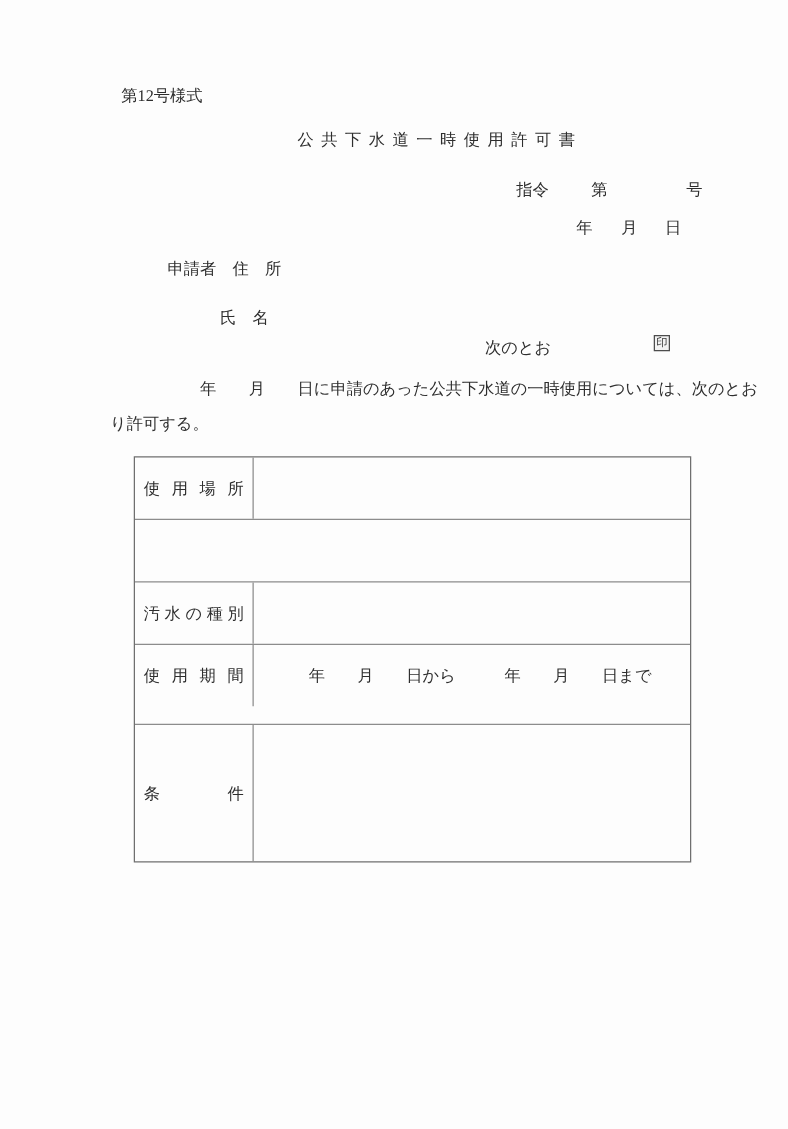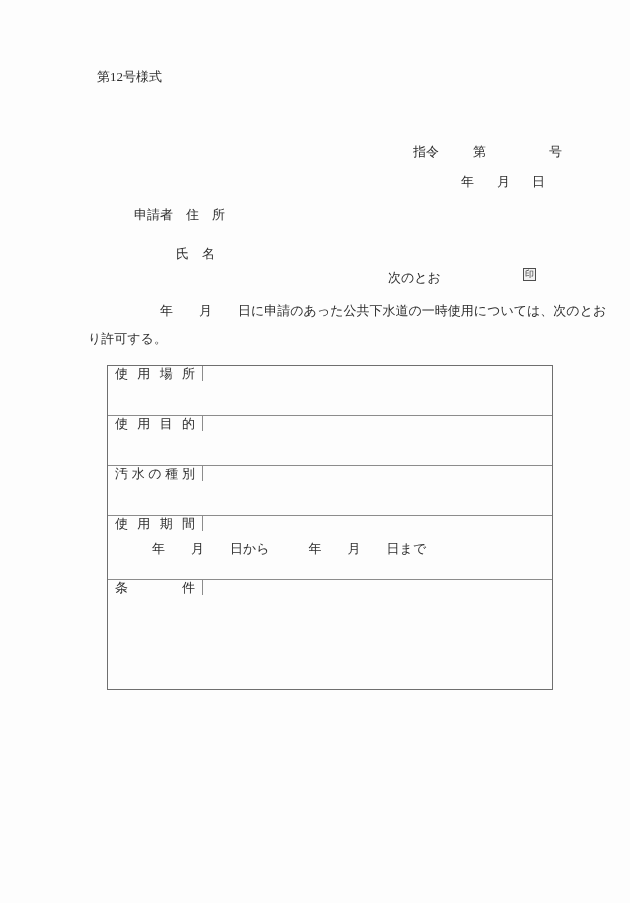--- a/index.html
+++ b/index.html
@@ -54,21 +54,20 @@
     position: absolute;
     left: 107px; top: 365px;
     width: 446px;
     border: 1px solid #6f6f6f;
     box-sizing: border-box;
     background: transparent;
   }
   .t-row {
     display: flex;
     align-items: stretch;
-    flex-direction: column;
   }
   .t-row + .t-row { border-top: 1px solid #8c8c8c; }
   .t-row.h50  { height: 49px; }
   .t-row.h110 { height: 109px; margin-top: 14px; }
   .cell-label {
     width: 95px;
     box-sizing: border-box;
     border-right: 1px solid #8c8c8c;
     display: flex;
     align-items: center;
@@ -87,20 +86,21 @@
     white-space: pre;
   }
 </style>
 </head>
 <body>
 
 <div class="page">
 
   <div class="abs form-number">第12号様式</div>
 
+  <div class="abs doc-title">公共下水道一時使用許可書</div>
 
   <div class="abs directive-label">指令</div>
   <div class="abs directive-dai">第</div>
   <div class="abs directive-go">号</div>
 
   <div class="abs date-year">年</div>
   <div class="abs date-month">月</div>
   <div class="abs date-day">日</div>
 
   <div class="abs applicant-address">申請者　住　所</div>
@@ -115,23 +115,20 @@
   <div class="permit-table">
 
     <div class="t-row h50">
       <div class="cell-label">
         <span class="lbl">使用場所</span>
       </div>
       <div class="cell-value"></div>
     </div>
 
     <div class="t-row h50">
-      <div class="cell-label">
-        <span class="lbl">使用目的</span>
-      </div>
       <div class="cell-value"></div>
     </div>
 
     <div class="t-row h50">
       <div class="cell-label">
         <span class="lbl">汚水の種別</span>
       </div>
       <div class="cell-value"></div>
     </div>
 

